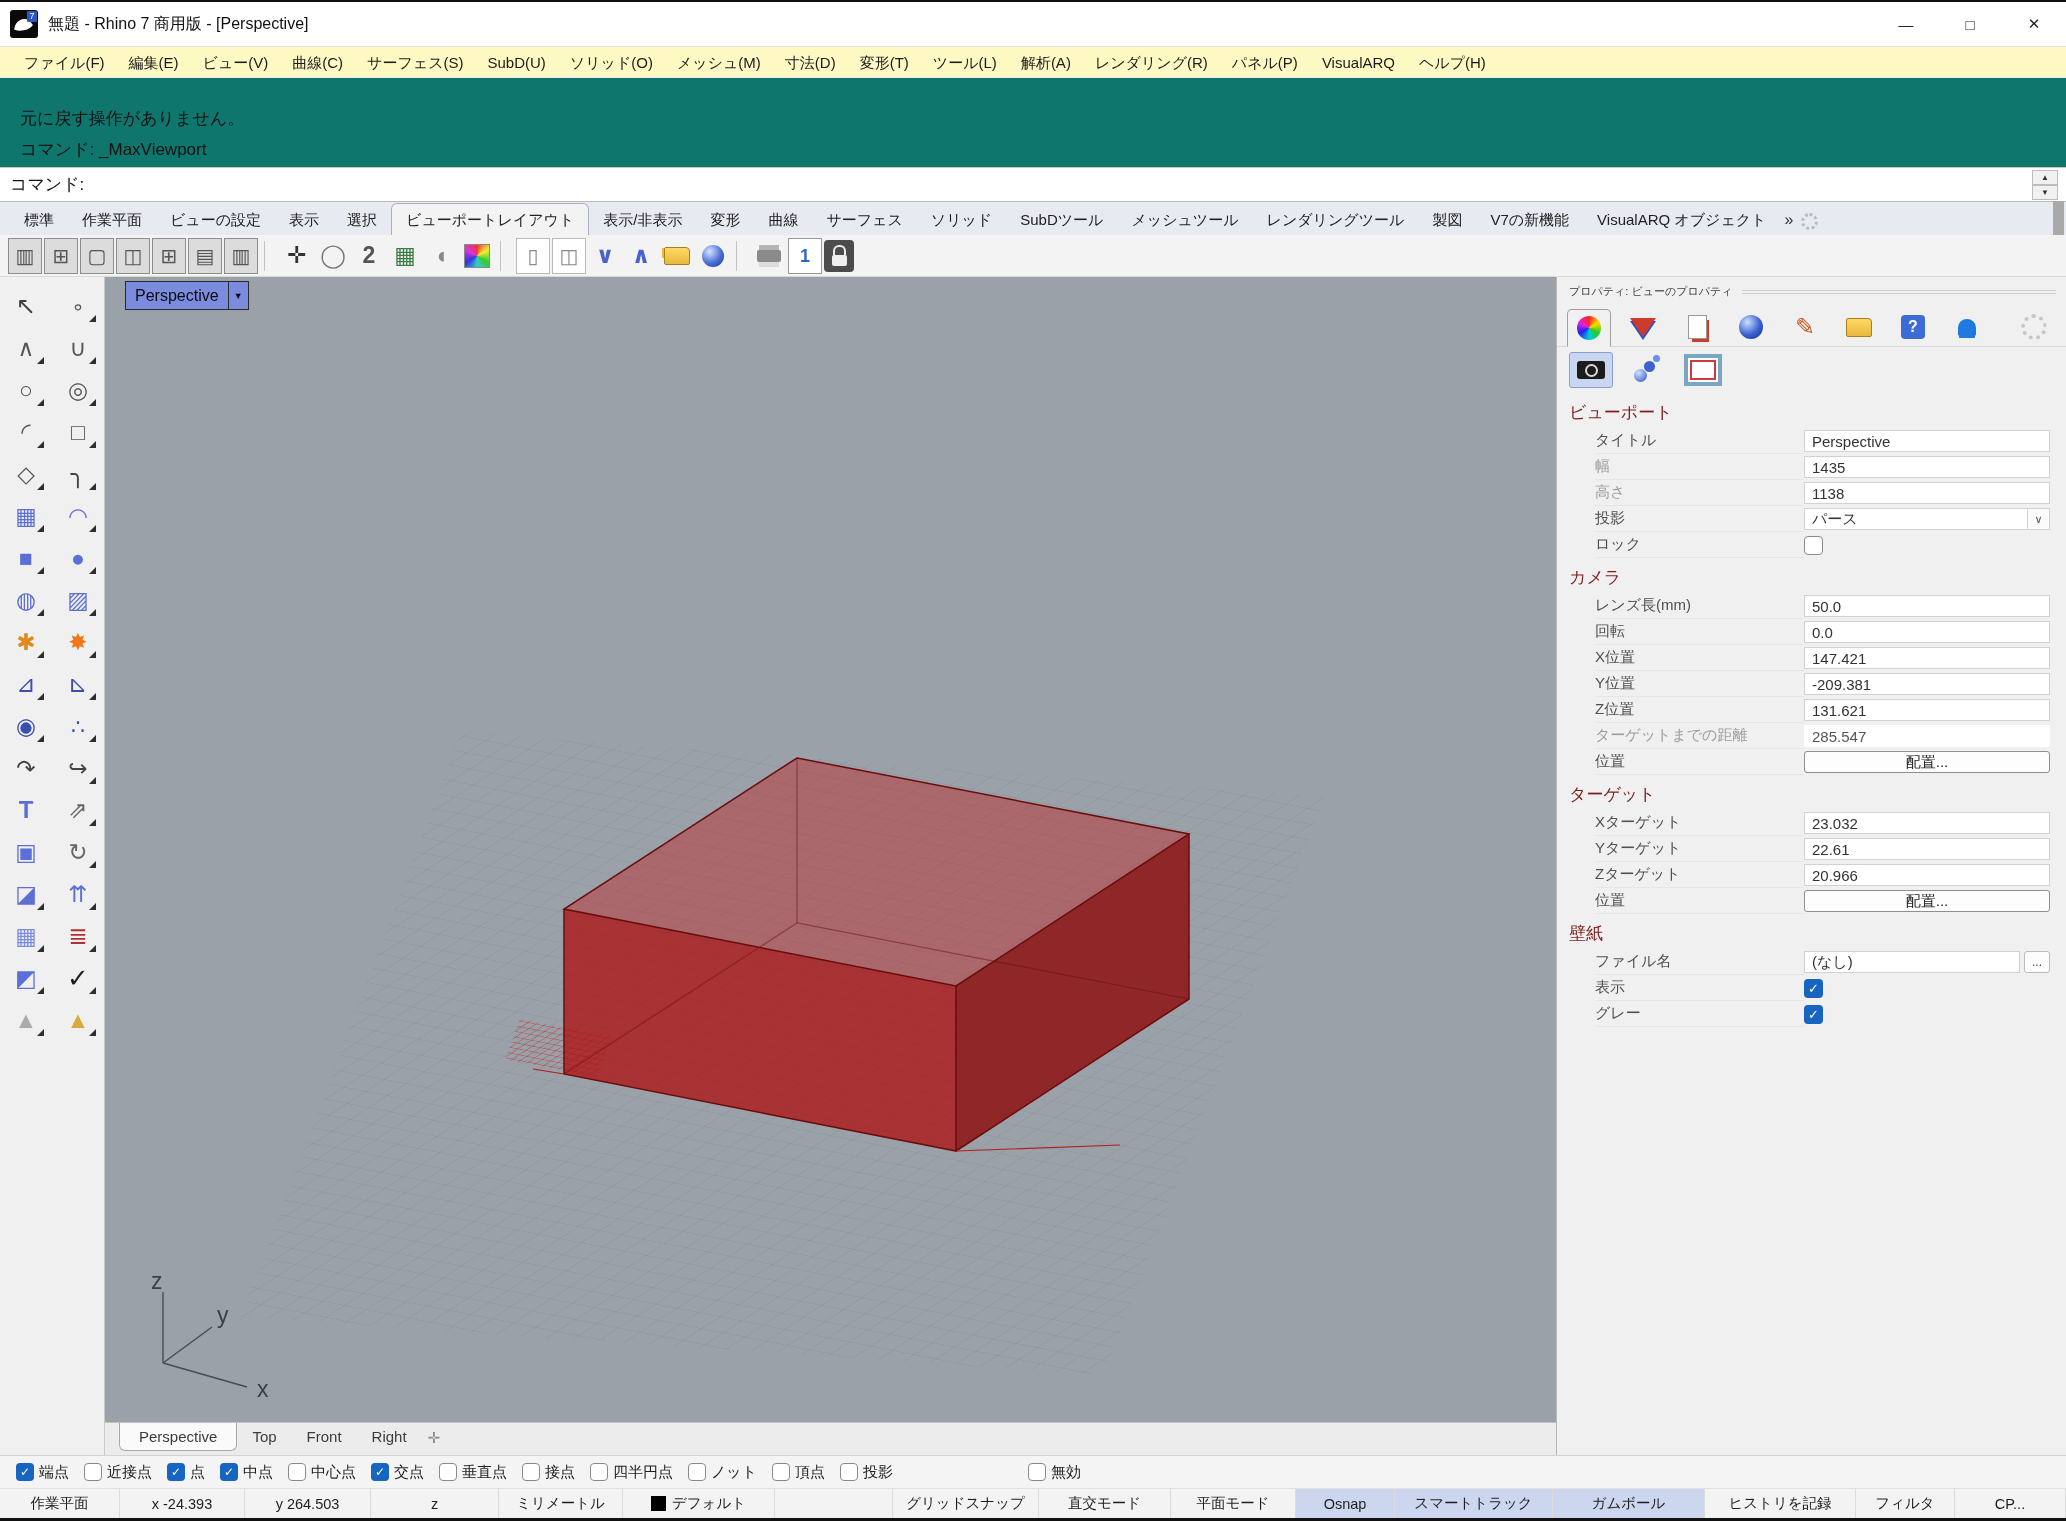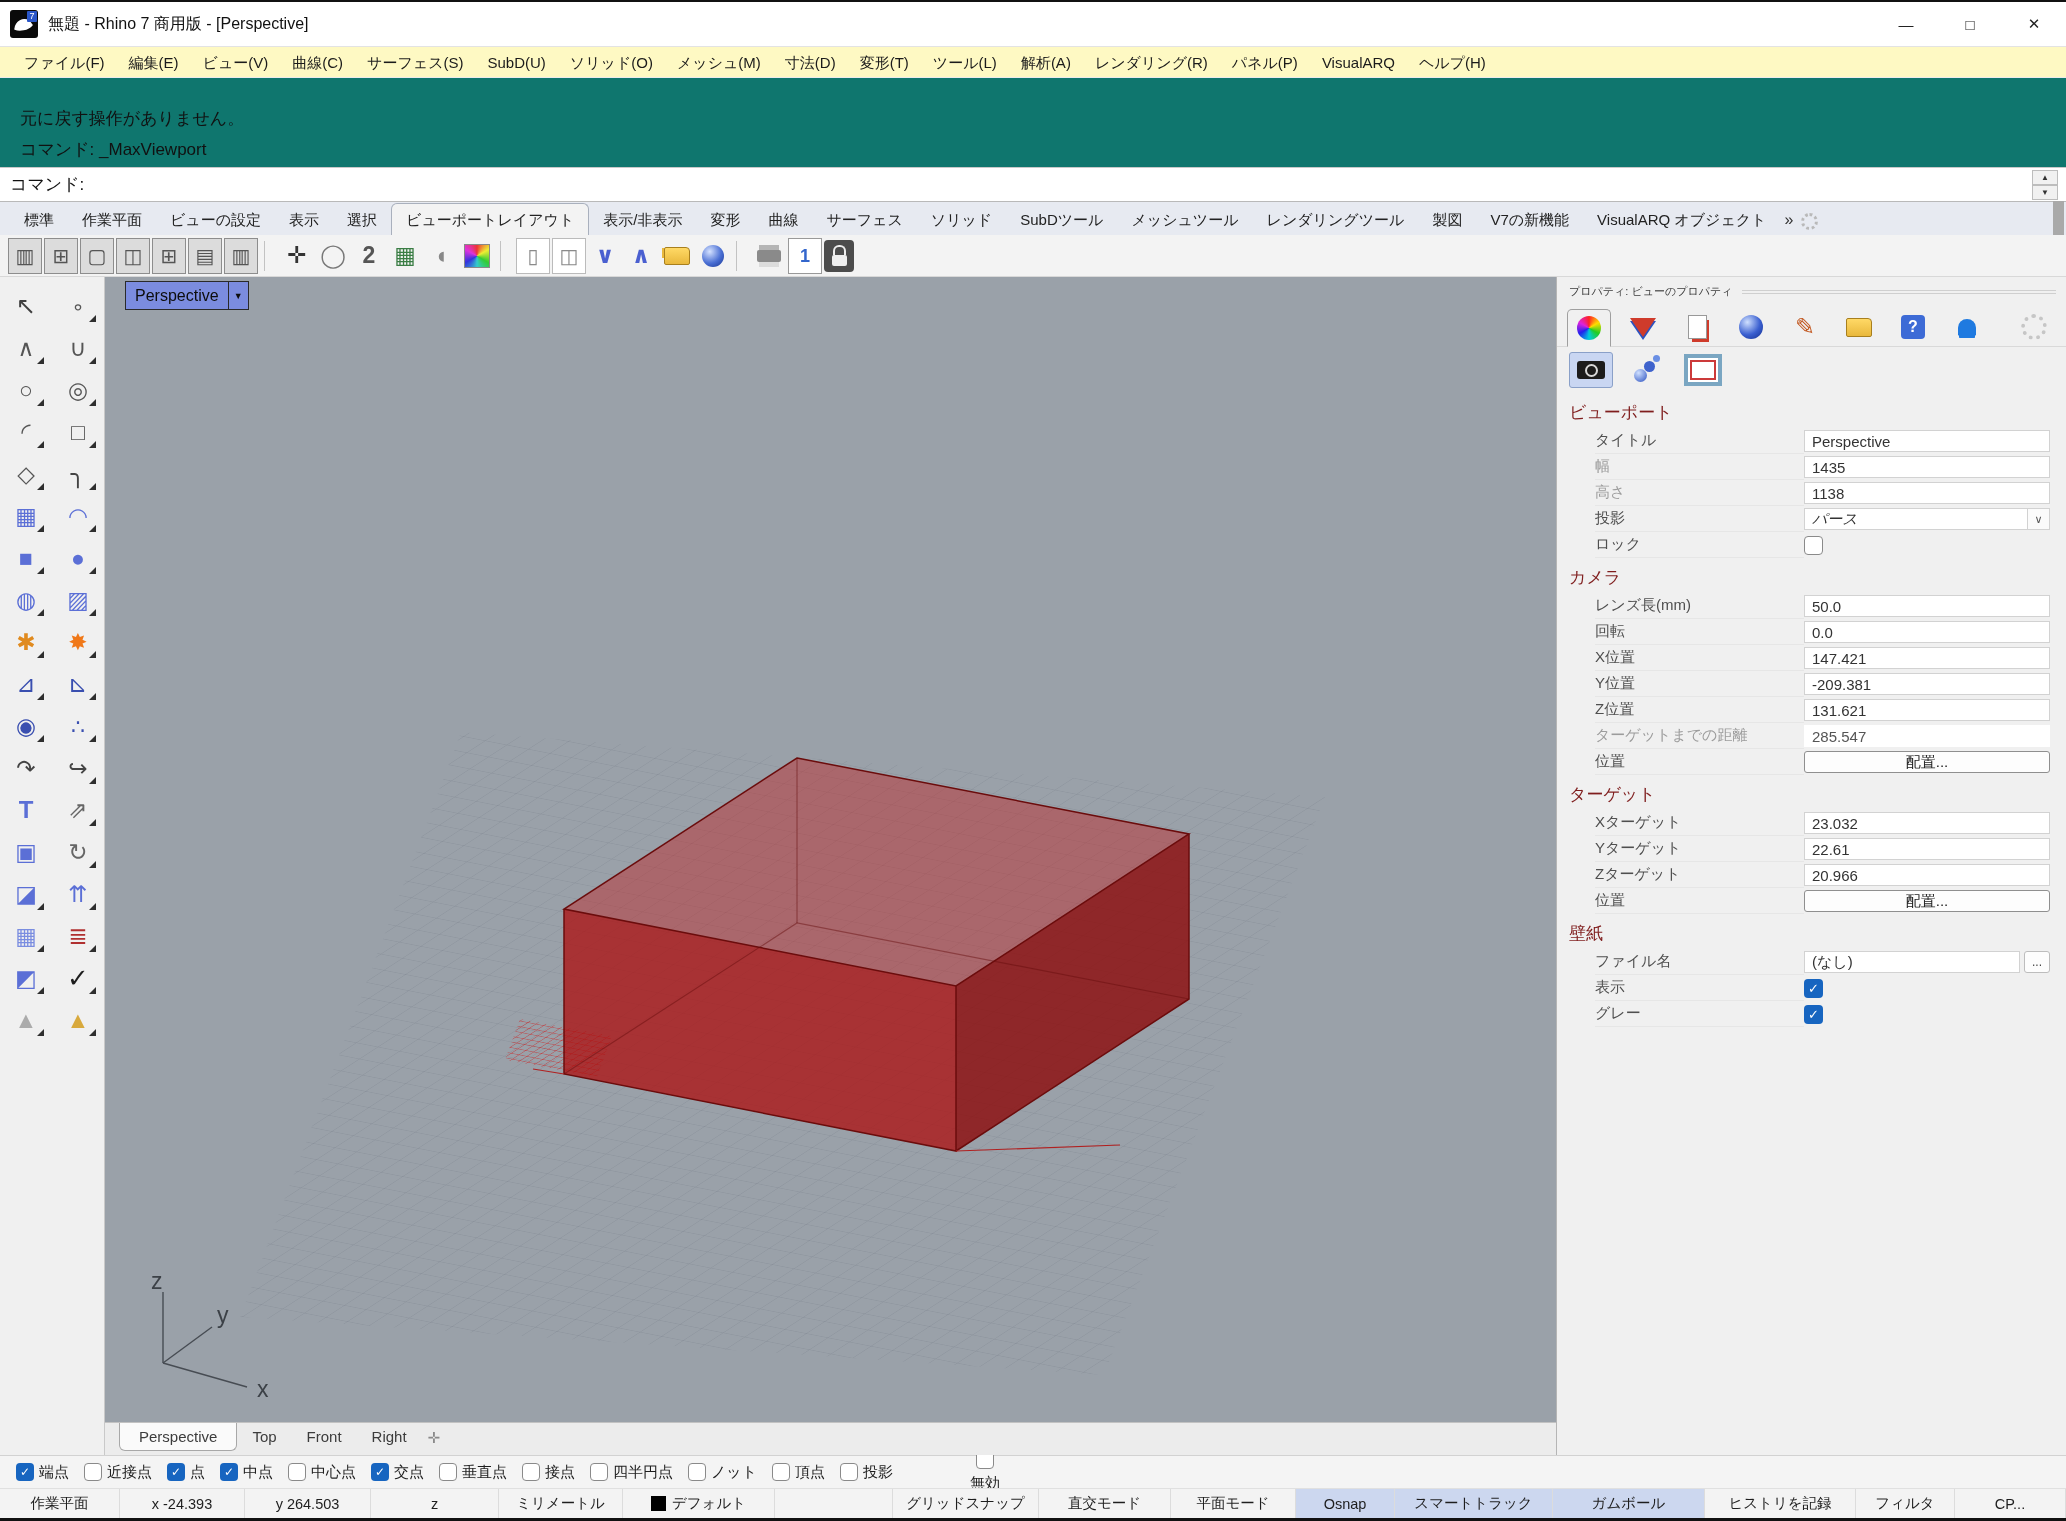--- a/index.html
+++ b/index.html
@@ -98,41 +98,41 @@
   .pmode[data-kind="frame"]::before{content:"";width:30px;height:24px;border:4px solid #7aa6c2;background:#fff;box-shadow:inset 0 0 0 2px #fff,inset 0 0 0 4px #cc3a3a;}
   .psections{flex:1;overflow:hidden;}
   .psec-title{font-size:17px;color:#7f1d1d;padding:8px 10px 4px 12px;}
   .prow{display:flex;align-items:center;height:26px;padding:0 16px 0 38px;}
   .plabel{flex:1;font-size:15px;color:#4f4f4f;border-bottom:1px solid #e6e6e6;height:100%;display:flex;align-items:center;}
   .prow[data-dim="true"] .plabel{color:#9c9c9c;}
   .pval{width:246px;height:24px;display:flex;align-items:center;}
   .v-text,.v-flat,.v-sel,.v-file,.v-btn{display:none;width:100%;height:22px;font-size:15px;color:#333;align-items:center;}
   .prow[data-kind="text"] .v-text{display:flex;background:#fff;border:1px solid #d2d2d2;padding:0 7px;}
   .prow[data-kind="flat"] .v-flat{display:flex;background:#fff;padding:0 8px;color:#555;}
-  .prow[data-kind="select"] .v-sel{display:flex;background:#fff;border:1px solid #d2d2d2;padding:0 0 0 7px;font-style:italic;}
+  .prow[data-kind="select"] .v-sel{display:flex;background:#fff;border:1px solid #d2d2d2;padding:0 0 0 7px;}
   .v-sel .seltext{flex:1;}
   .v-sel .dd{width:22px;height:100%;border-left:1px solid #d2d2d2;display:flex;align-items:center;justify-content:center;font-size:11px;color:#555;background:#fbfbfb;}
   .prow[data-kind="button"] .v-btn{display:flex;justify-content:center;background:#fdfdfd;border:1px solid #8f8f8f;border-radius:3px;font-size:15px;color:#222;}
   .prow[data-kind="file"] .v-file{display:flex;gap:4px;}
   .v-file .ft{flex:1;background:#fff;border:1px solid #d2d2d2;height:22px;display:flex;align-items:center;padding:0 7px;}
   .v-file .fb{width:26px;height:22px;background:#fdfdfd;border:1px solid #bdbdbd;border-radius:3px;text-align:center;font-size:12px;color:#444;line-height:20px;}
   .v-check{display:none;width:19px;height:19px;border-radius:4px;}
   .prow[data-kind="check"] .v-check{display:flex;align-items:center;justify-content:center;}
   .v-check[data-checked="false"]{background:#fff;border:1px solid #8a8a8a;}
   .v-check[data-checked="true"]{background:#1765c0;color:#fff;font-size:13px;}
   .v-check[data-checked="true"]::before{content:"✓";}
 
   
   .osnaprow{height:33px;background:#f4f4f4;border-top:1px solid #d2d2d2;display:flex;align-items:center;gap:0;padding-left:16px;flex:0 0 auto;}
   .oitem{display:flex;align-items:center;gap:5px;margin-right:15px;font-size:15px;color:#1d1d1d;white-space:nowrap;}
   .ocheck{width:18px;height:18px;border-radius:4px;display:flex;align-items:center;justify-content:center;}
   .ocheck[data-checked="true"]{background:#1765c0;color:#fff;font-size:12px;}
   .ocheck[data-checked="true"]::before{content:"✓";}
   .ocheck[data-checked="false"]{background:#fff;border:1px solid #8a8a8a;}
-  .oitem[data-gap="true"]{margin-left:62px;flex-direction:column;}
+  .oitem[data-gap="true"]{margin-left:120px;}
 
   
   .statusbar{height:30px;background:#f3f3f3;display:flex;align-items:stretch;flex:0 0 auto;border-top:1px solid #e0e0e0;}
   .scell{display:flex;align-items:center;justify-content:center;font-size:14.5px;color:#1e1e1e;border-right:1px solid #dcdcdc;white-space:nowrap;overflow:hidden;}
   .scell[data-active="true"]{background:#ccd7ef;}
   .scell[data-swatch="true"]::before{content:"";width:15px;height:15px;background:#000;margin-right:6px;flex:0 0 auto;}
   .bottomstrip{height:3px;background:#111;flex:0 0 auto;}
 </style>
 </head>
 <body>

